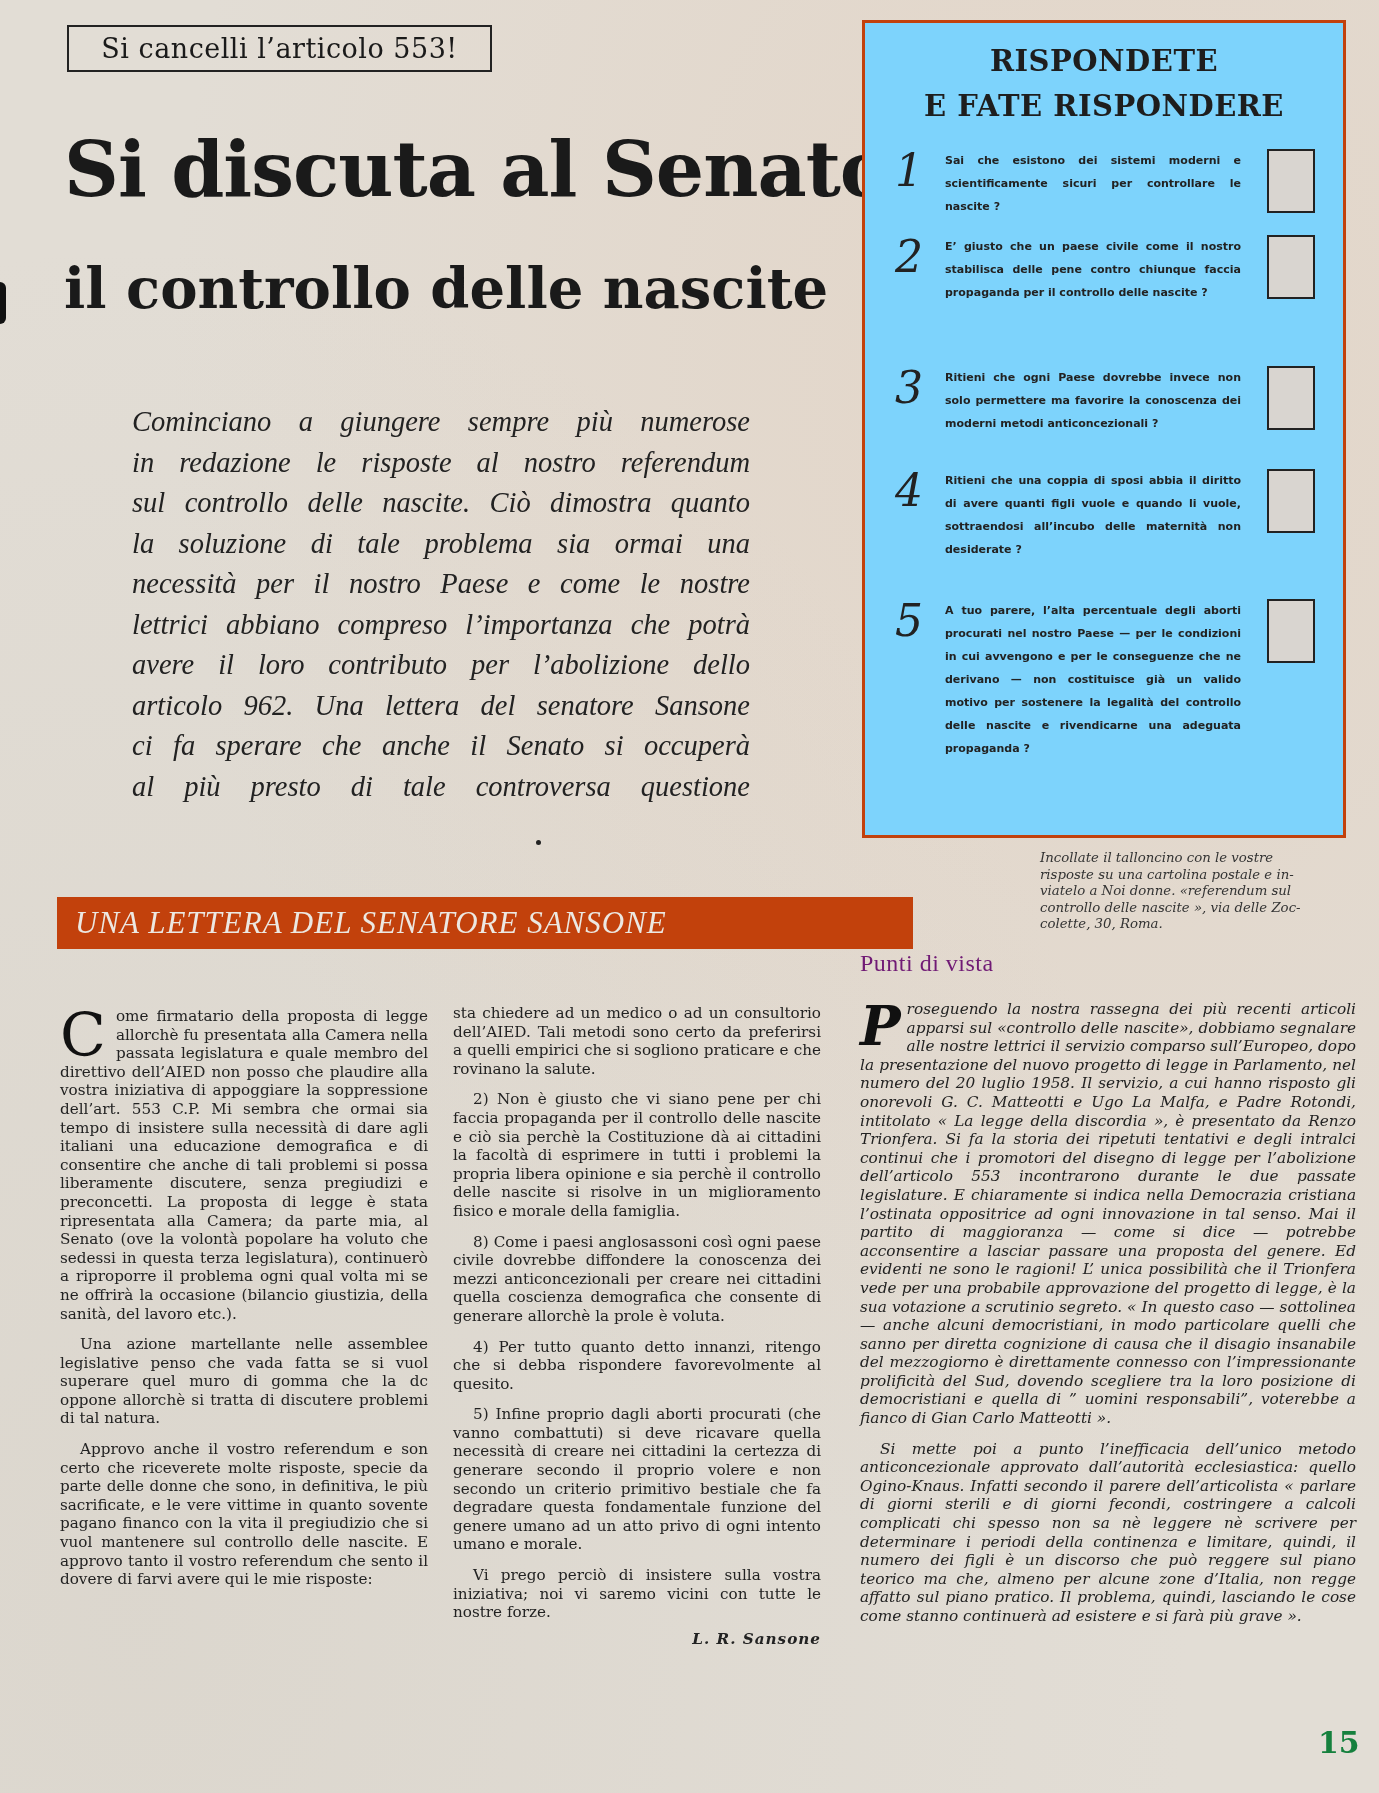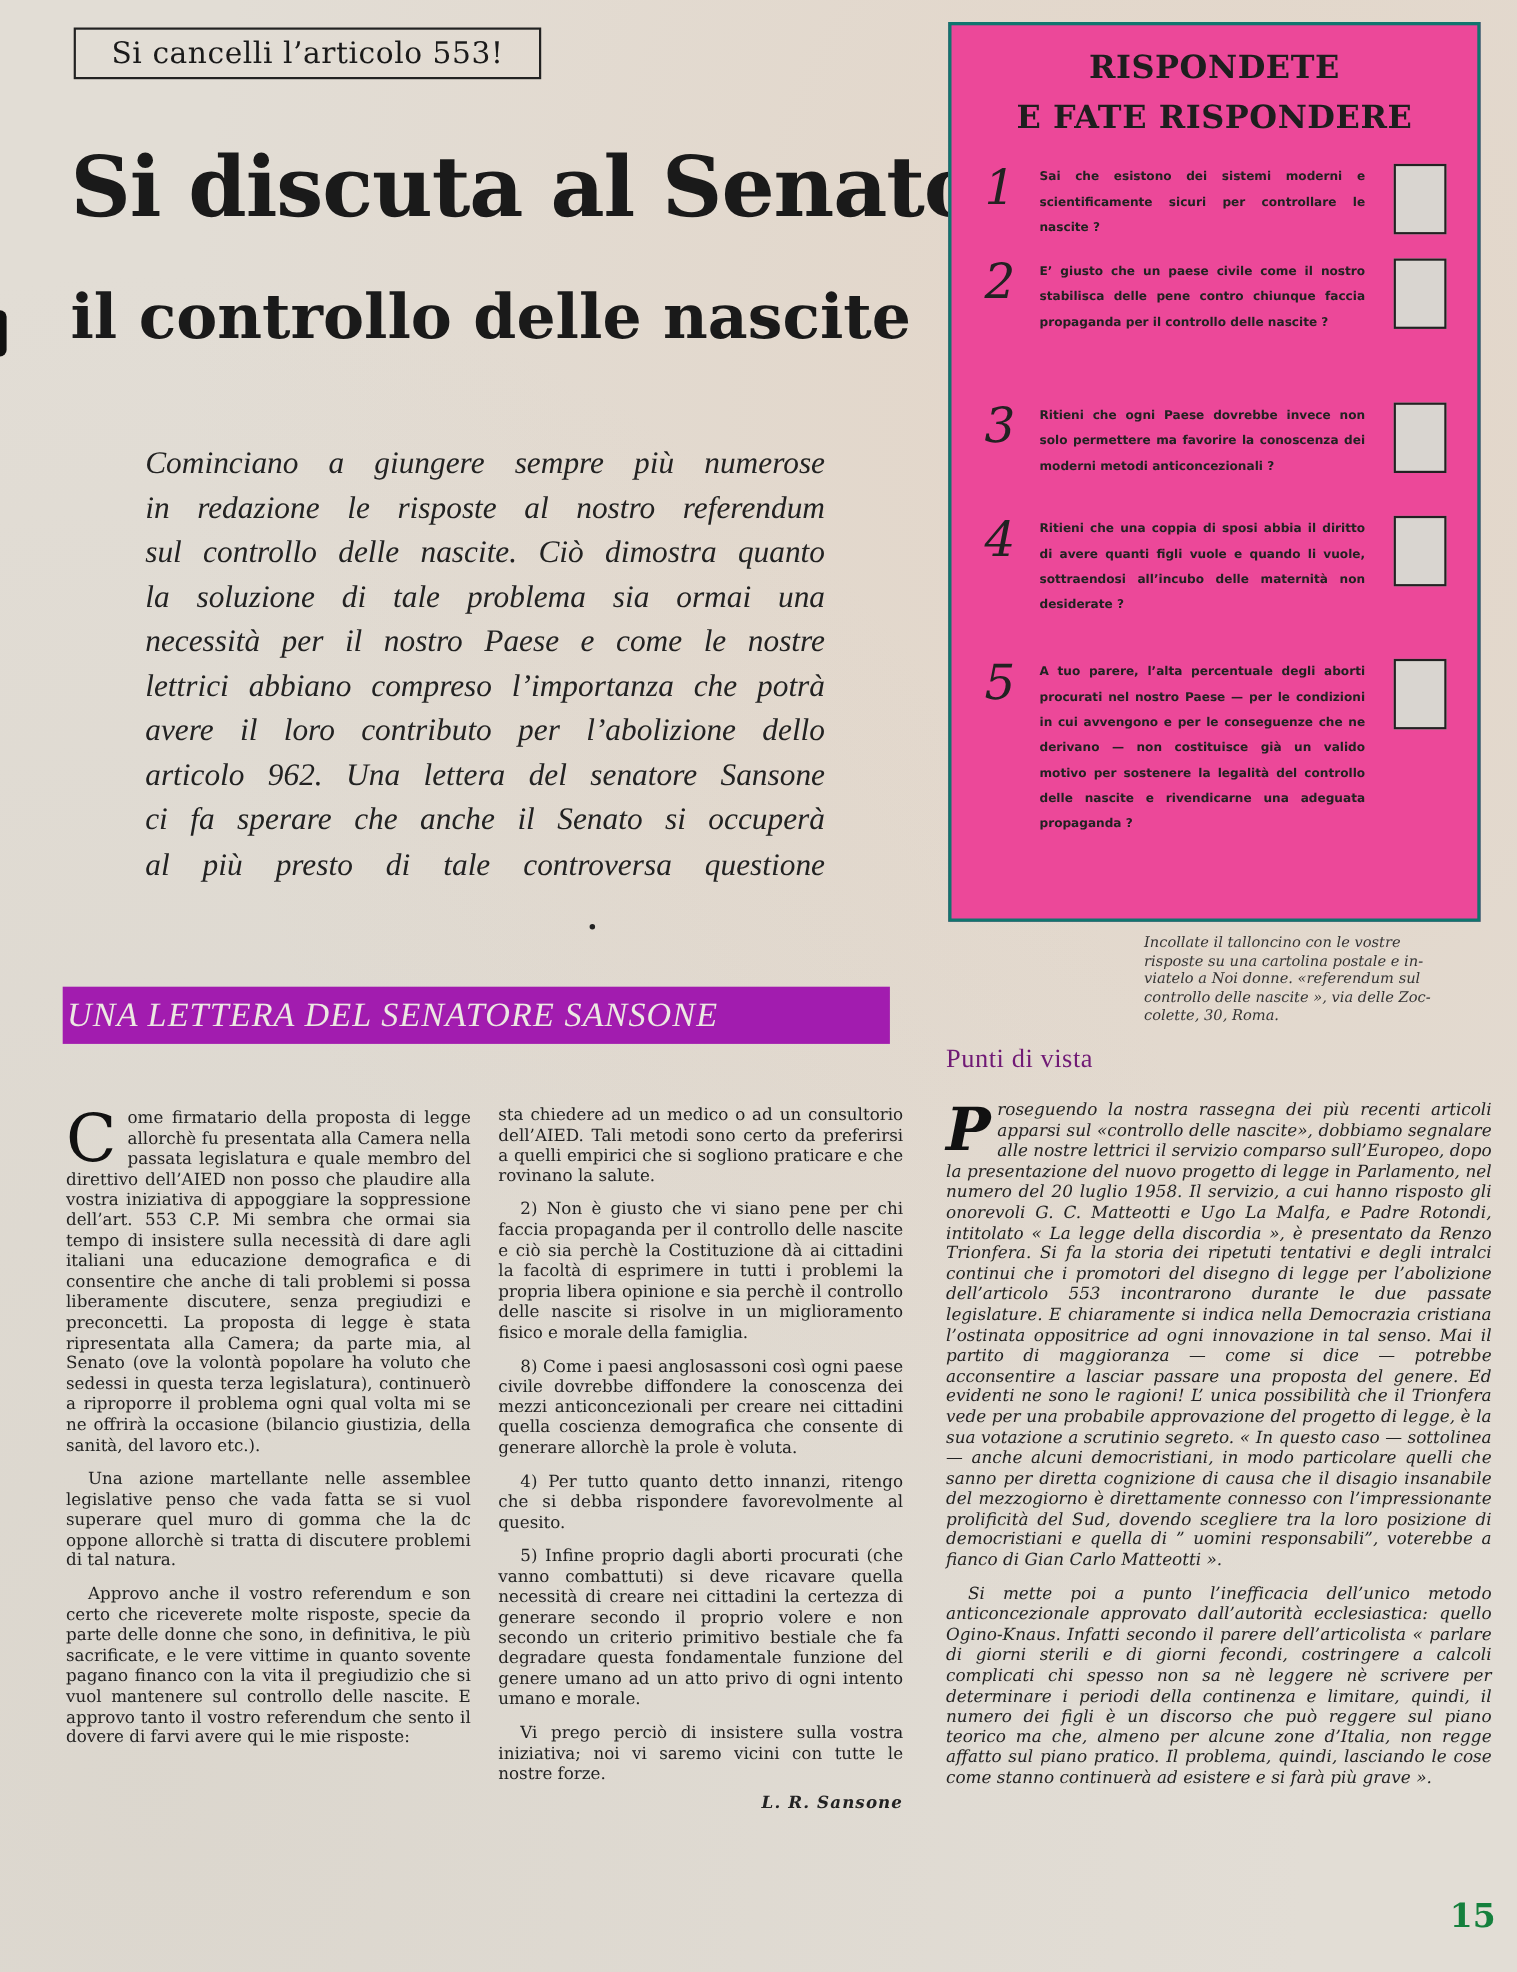--- a/index.html
+++ b/index.html
@@ -36,22 +36,22 @@
     font-family:"Liberation Serif", serif; font-style:italic;
     font-size:28.5px; line-height:40.5px; text-align:justify;
     text-align-last:justify; color:#222;
   }
   .lead span { display:block; }
   .dot { position:absolute; left:536px; top:840px; width:5px; height:5px; border-radius:50%; background:#222; }
 
   
   .quiz {
     position:absolute; left:862px; top:20px; width:484px; height:818px;
-    border:3px solid #0f766e; box-sizing:border-box;
-    background:#ec4899;
+    border:3px solid #c2410c; box-sizing:border-box;
+    background:#7dd3fc;
   }
   .quiz-title {
     position:absolute; left:0; right:0; top:16px; text-align:center;
     font-family:"DejaVu Serif", serif; font-weight:bold; font-size:29px;
     line-height:45px; color:#1e1e1e; letter-spacing:0.5px;
   }
   .q { position:absolute; left:0; width:478px; }
   .q-num {
     position:absolute; left:30px; top:-4px;
     font-family:"DejaVu Serif", serif; font-style:italic; font-size:44px; color:#222;
@@ -66,24 +66,24 @@
     border:2px solid #222; box-sizing:border-box; background:#d9d5d0; cursor:pointer;
   }
   .caption {
     position:absolute; left:1040px; top:850px; width:312px;
     font-family:"DejaVu Serif", serif; font-style:italic; font-size:13.3px;
     line-height:16.5px; text-align:justify; color:#333;
   }
   .caption span { display:block; }
 
   .banner {
-    position:absolute; left:57px; top:897px; width:752px; height:52px;
-    background:#a21caf;
+    position:absolute; left:57px; top:897px; width:856px; height:52px;
+    background:#c2410c;
     font-family:"Liberation Serif", serif; font-style:italic; font-size:31px;
-    line-height:52px; color:#ece8e2; padding-left:4px; box-sizing:border-box;
+    line-height:52px; color:#ece8e2; padding-left:18px; box-sizing:border-box;
     letter-spacing:1px; white-space:nowrap;
   }
 
   .col {
     position:absolute; font-family:"DejaVu Serif", serif; font-size:15.2px;
     line-height:18.6px; color:#222; text-align:justify;
   }
   .col p { margin:0; text-indent:20px; }
   .col p.noindent { text-indent:0; }
   .col p + p { margin-top:12px; }

